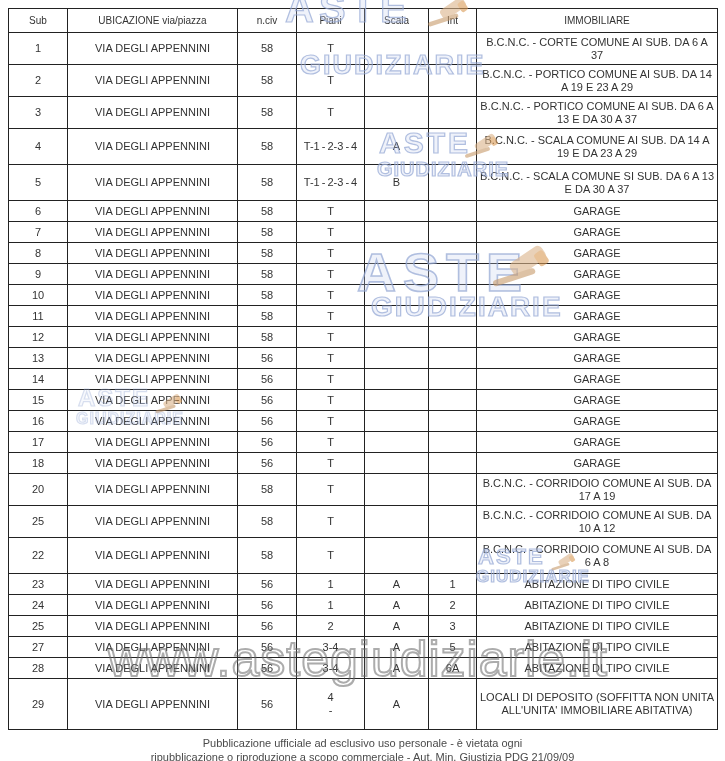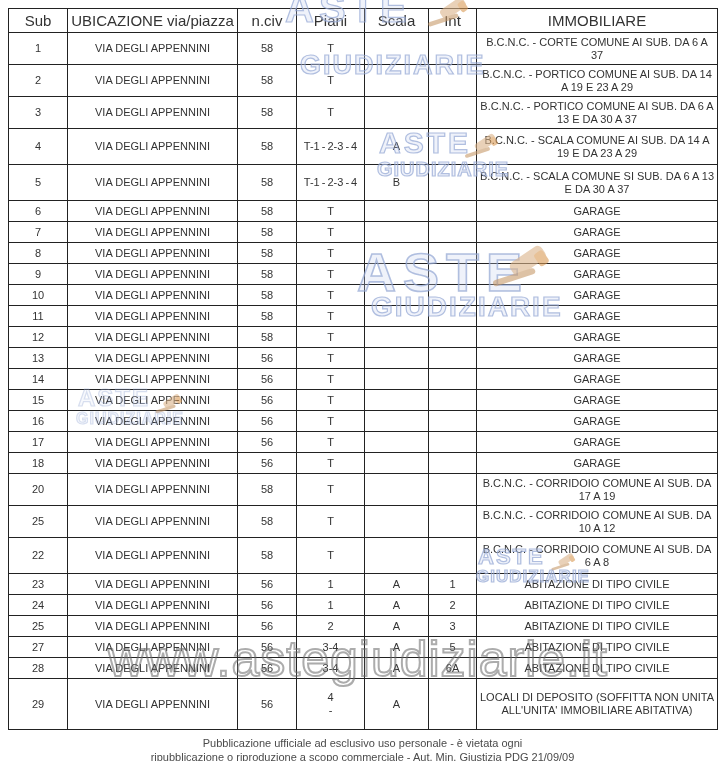--- a/index.html
+++ b/index.html
@@ -16,21 +16,21 @@
     border-collapse:collapse;table-layout:fixed;
     font-size:11px;color:var(--text,#333);
     z-index:1;
   }
   table.cad th, table.cad td{
     border:1px solid var(--border,#222);
     text-align:center;vertical-align:middle;
     padding:2px 2px;line-height:13px;
     overflow:hidden;
   }
-  table.cad th{font-weight:normal;font-size:15px;height:19px;}
+  table.cad th{font-weight:normal;font-size:10px;height:19px;}
   col.c0{width:59px}col.c1{width:170px}col.c2{width:59px}
   col.c3{width:68px}col.c4{width:64px}col.c5{width:48px}col.c6{width:241px}
   td.c3{white-space:pre-line;word-spacing:-1px;}
   tr.r20 td{height:16px;}
   tr.r31 td{height:27px;}
   tr.r35 td{height:31px;}
   tr.r50 td{height:46px;}
 
   
   .wm{position:absolute;z-index:2;pointer-events:none;font-weight:bold;

